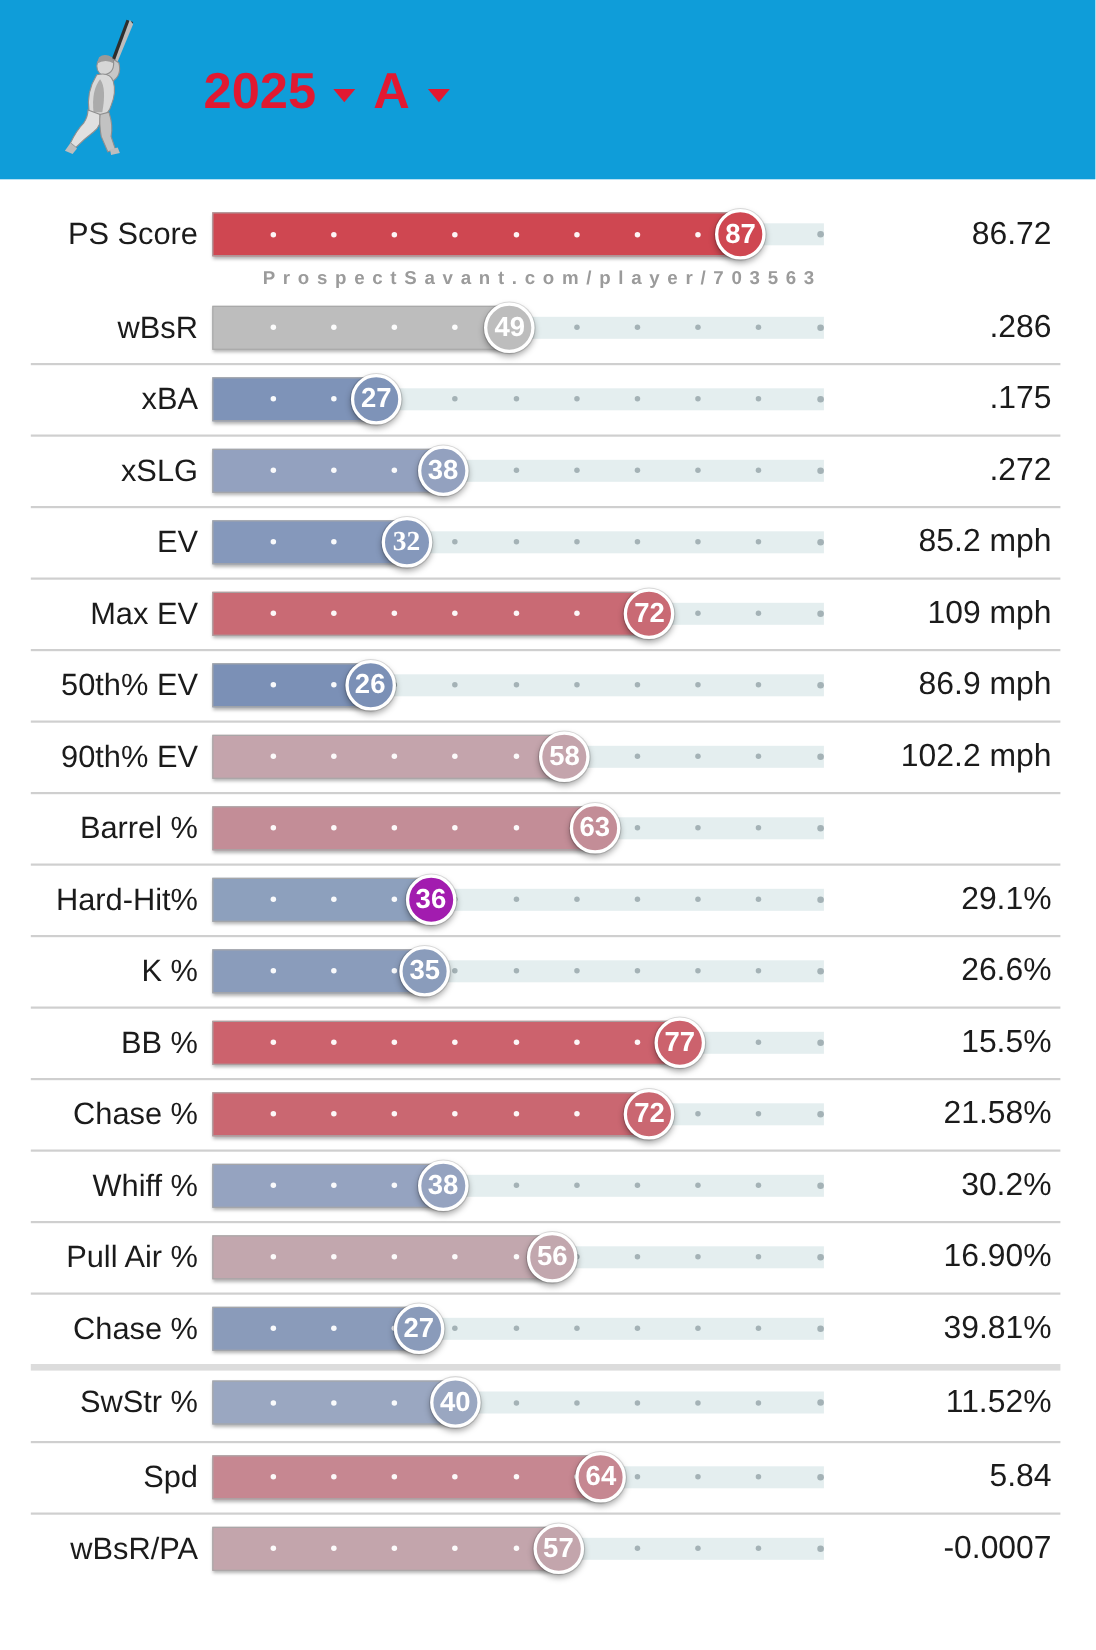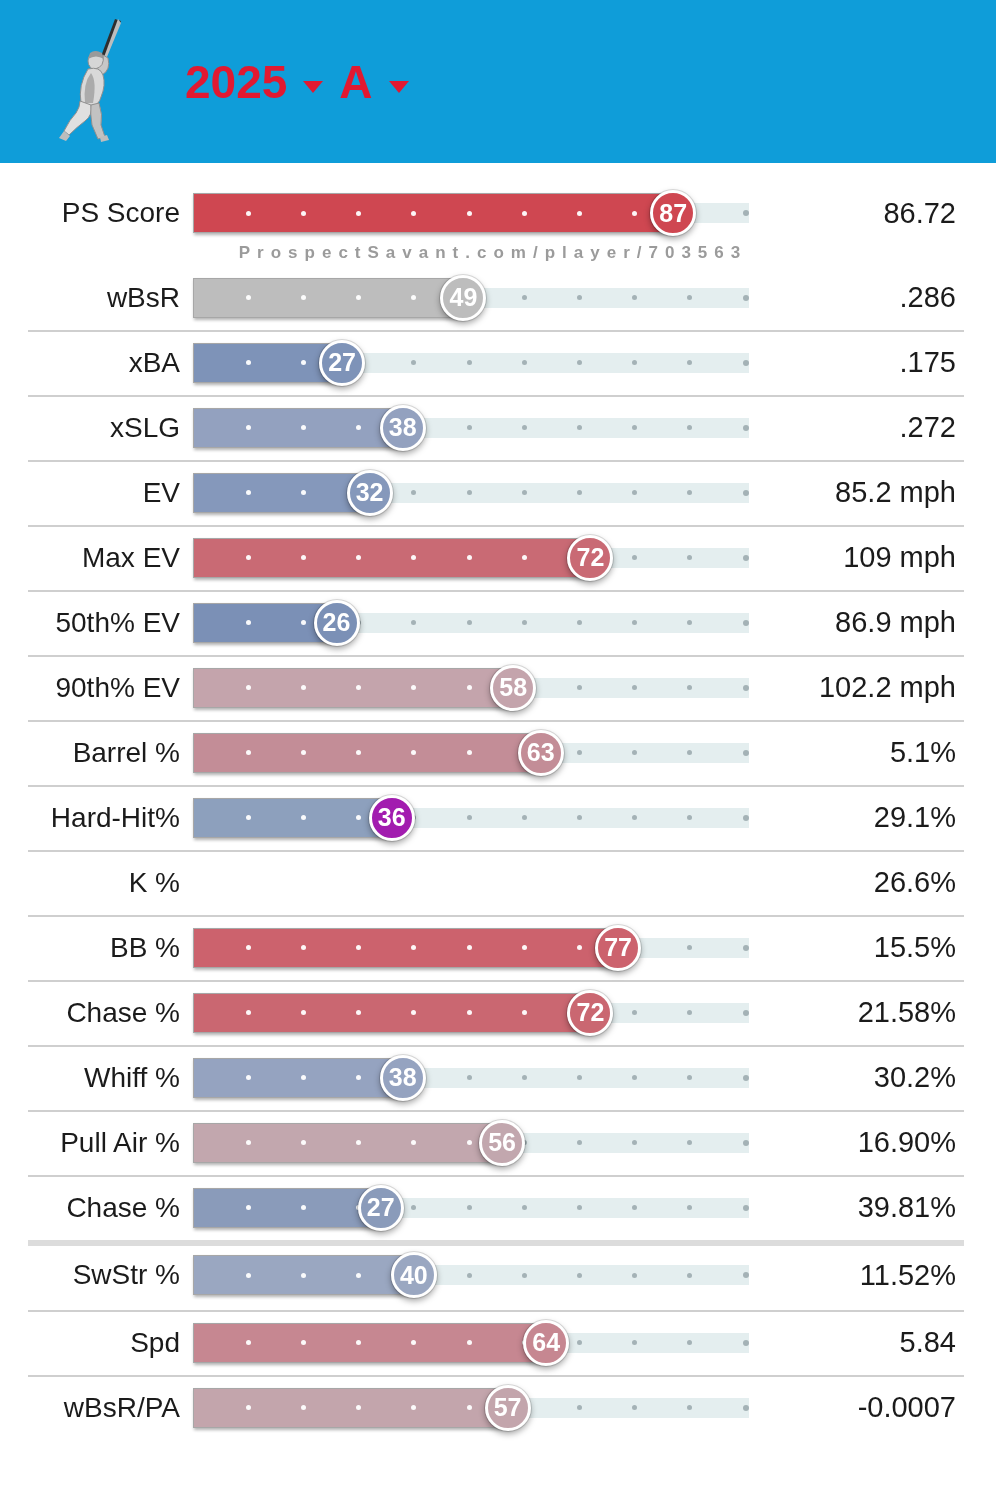--- a/index.html
+++ b/index.html
@@ -198,21 +198,21 @@
         <span class="dot on-bar" style="left: 52.7px;"></span>
         <span class="dot on-bar" style="left: 107.9px;"></span>
         <span class="dot on-bar" style="left: 163.1px;"></span>
         <span class="dot on-track" style="left: 218.3px;"></span>
         <span class="dot on-track" style="left: 273.5px;"></span>
         <span class="dot on-track" style="left: 328.7px;"></span>
         <span class="dot on-track" style="left: 383.9px;"></span>
         <span class="dot on-track" style="left: 439.1px;"></span>
         <span class="dot on-track" style="left: 494.3px;"></span>
         <span class="dot on-track end" style="left: 549.5px;"></span>
-        <div class="bubble" style="left: 153.64px; background: rgb(133, 152, 187);">32</div>
+        <div class="bubble" style="left: 153.64px; background: rgb(133, 152, 187); font-family: Liberation Serif, serif;">32</div>
       </div>
       <div class="stat-value">85.2 mph</div>
     </div>
     <div class="row sep">
       <div class="stat-label">Max EV</div>
       <div class="bar-area">
         <div class="track" style="background: rgb(228, 238, 239);"></div>
         <div class="fill" style="width: 399.44px; background: rgb(201, 106, 116);"></div>
         <span class="dot on-bar" style="left: 52.7px;"></span>
         <span class="dot on-bar" style="left: 107.9px;"></span>
@@ -276,21 +276,20 @@
         <span class="dot on-bar" style="left: 163.1px;"></span>
         <span class="dot on-bar" style="left: 218.3px;"></span>
         <span class="dot on-bar" style="left: 273.5px;"></span>
         <span class="dot on-bar" style="left: 328.7px;"></span>
         <span class="dot on-track" style="left: 383.9px;"></span>
         <span class="dot on-track" style="left: 439.1px;"></span>
         <span class="dot on-track" style="left: 494.3px;"></span>
         <span class="dot on-track end" style="left: 549.5px;"></span>
         <div class="bubble" style="left: 324.76px; background: rgb(195, 141, 151);">63</div>
       </div>
-      <div class="stat-value">5.1%</div>
     </div>
     <div class="row sep">
       <div class="stat-label">Hard-Hit%</div>
       <div class="bar-area">
         <div class="track" style="background: rgb(228, 238, 239);"></div>
         <div class="fill" style="width: 200.72px; background: rgb(141, 160, 189);"></div>
         <span class="dot on-bar" style="left: 52.7px;"></span>
         <span class="dot on-bar" style="left: 107.9px;"></span>
         <span class="dot on-bar" style="left: 163.1px;"></span>
         <span class="dot on-track" style="left: 218.3px;"></span>
@@ -299,20 +298,35 @@
         <span class="dot on-track" style="left: 383.9px;"></span>
         <span class="dot on-track" style="left: 439.1px;"></span>
         <span class="dot on-track" style="left: 494.3px;"></span>
         <span class="dot on-track end" style="left: 549.5px;"></span>
         <div class="bubble" style="left: 175.72px; background: #a21caf;">36</div>
       </div>
       <div class="stat-value">29.1%</div>
     </div>
     <div class="row sep">
       <div class="stat-label">K %</div>
+      <div class="bar-area">
+        <div class="track" style="background: rgb(228, 238, 239);"></div>
+        <div class="fill" style="width: 195.2px; background: rgb(138, 156, 187);"></div>
+        <span class="dot on-bar" style="left: 52.7px;"></span>
+        <span class="dot on-bar" style="left: 107.9px;"></span>
+        <span class="dot on-bar" style="left: 163.1px;"></span>
+        <span class="dot on-track" style="left: 218.3px;"></span>
+        <span class="dot on-track" style="left: 273.5px;"></span>
+        <span class="dot on-track" style="left: 328.7px;"></span>
+        <span class="dot on-track" style="left: 383.9px;"></span>
+        <span class="dot on-track" style="left: 439.1px;"></span>
+        <span class="dot on-track" style="left: 494.3px;"></span>
+        <span class="dot on-track end" style="left: 549.5px;"></span>
+        <div class="bubble" style="left: 170.2px; background: rgb(138, 156, 187);">35</div>
+      </div>
       <div class="stat-value">26.6%</div>
     </div>
     <div class="row sep">
       <div class="stat-label">BB %</div>
       <div class="bar-area">
         <div class="track" style="background: rgb(228, 238, 239);"></div>
         <div class="fill" style="width: 427.04px; background: rgb(204, 98, 109);"></div>
         <span class="dot on-bar" style="left: 52.7px;"></span>
         <span class="dot on-bar" style="left: 107.9px;"></span>
         <span class="dot on-bar" style="left: 163.1px;"></span>

